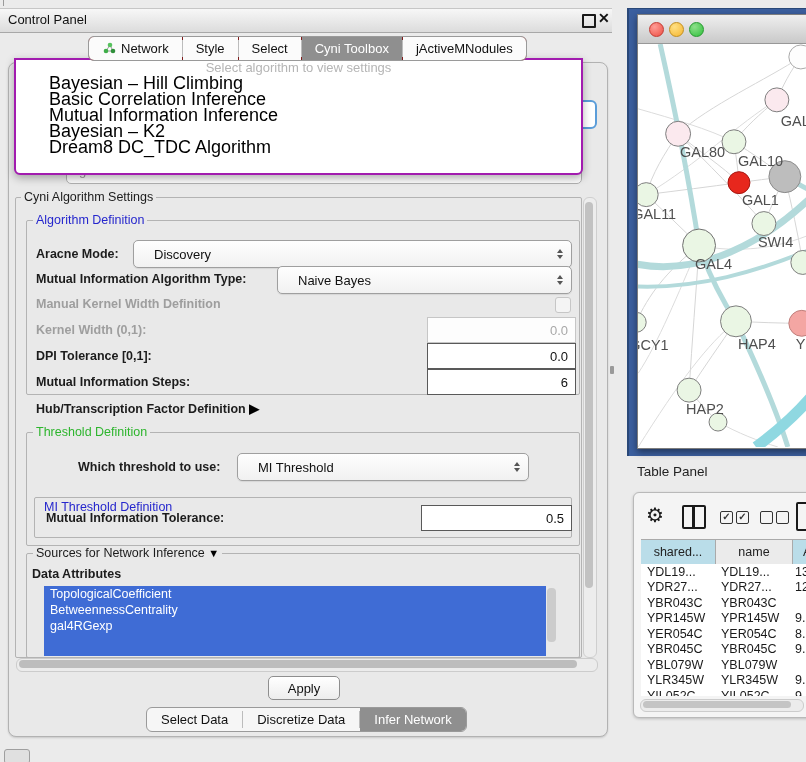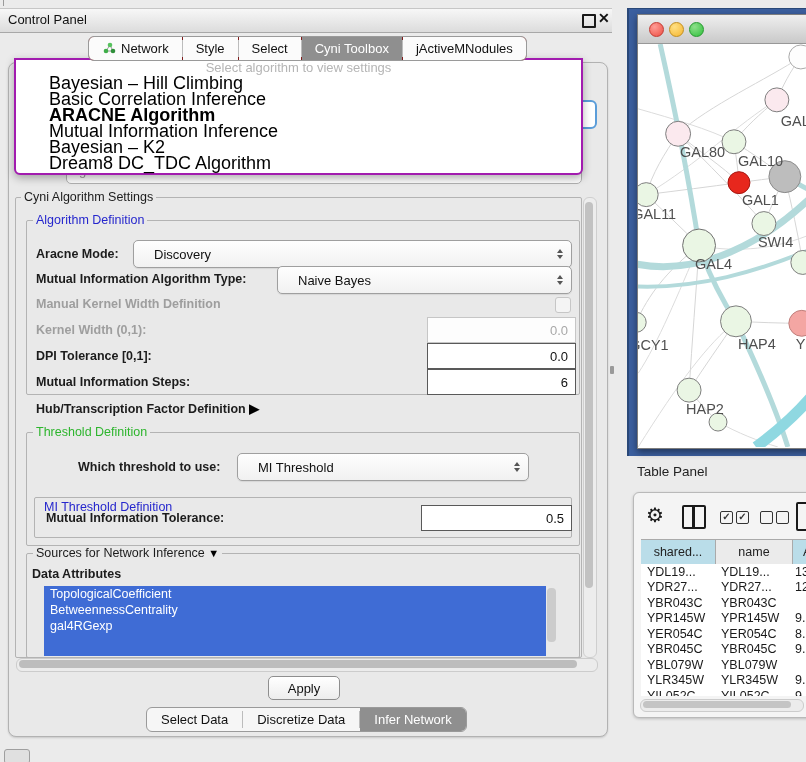--- a/index.html
+++ b/index.html
@@ -157,21 +157,20 @@
         <i class="up"></i>
         <i class="dn"></i>
       </span>
   </div>
 
   <div class="popup">
     <div class="dd-prompt">Select algorithm to view settings</div>
     <div>
         <div class="dd-item">Bayesian – Hill Climbing</div>
         <div class="dd-item">Basic Correlation Inference</div>
-        <div class="dd-item bold">ARACNE Algorithm</div>
         <div class="dd-item">Mutual Information Inference</div>
         <div class="dd-item">Bayesian – K2</div>
         <div class="dd-item">Dream8 DC_TDC Algorithm</div>
       </div>
   </div>
 
   <div class="group" style="left:15px;top:197px;width:565px;height:459px"></div>
   <span class="legend" style="left:21px;top:190px">Cyni Algorithm Settings</span>
 
   <div class="group" style="left:26px;top:220px;width:552px;height:173px"></div>

